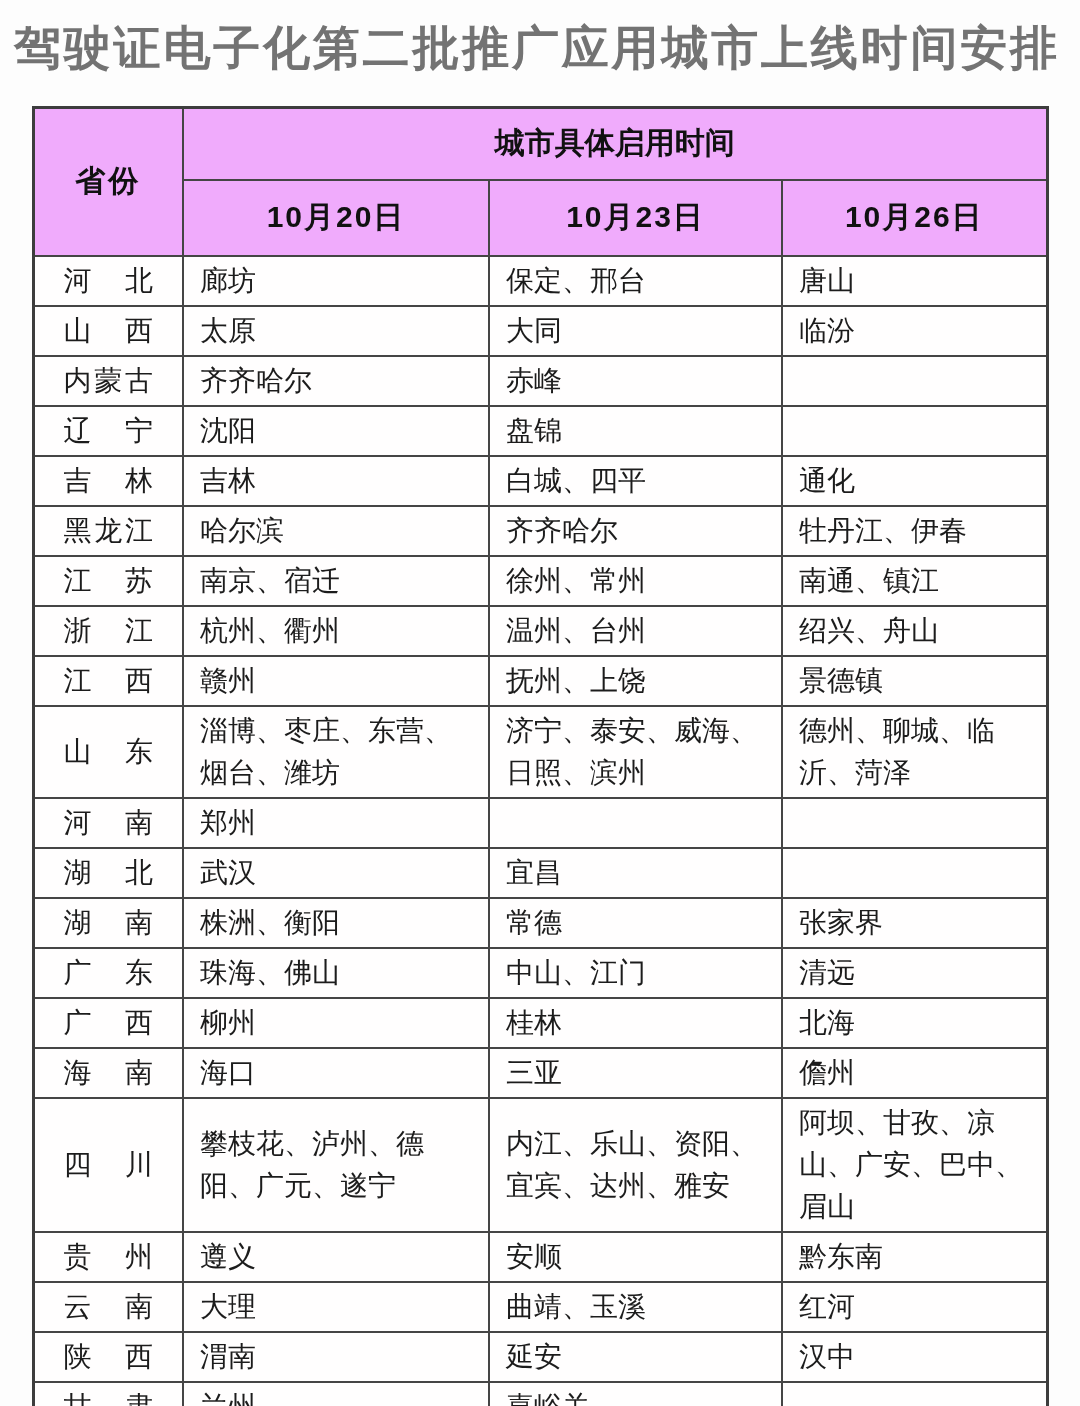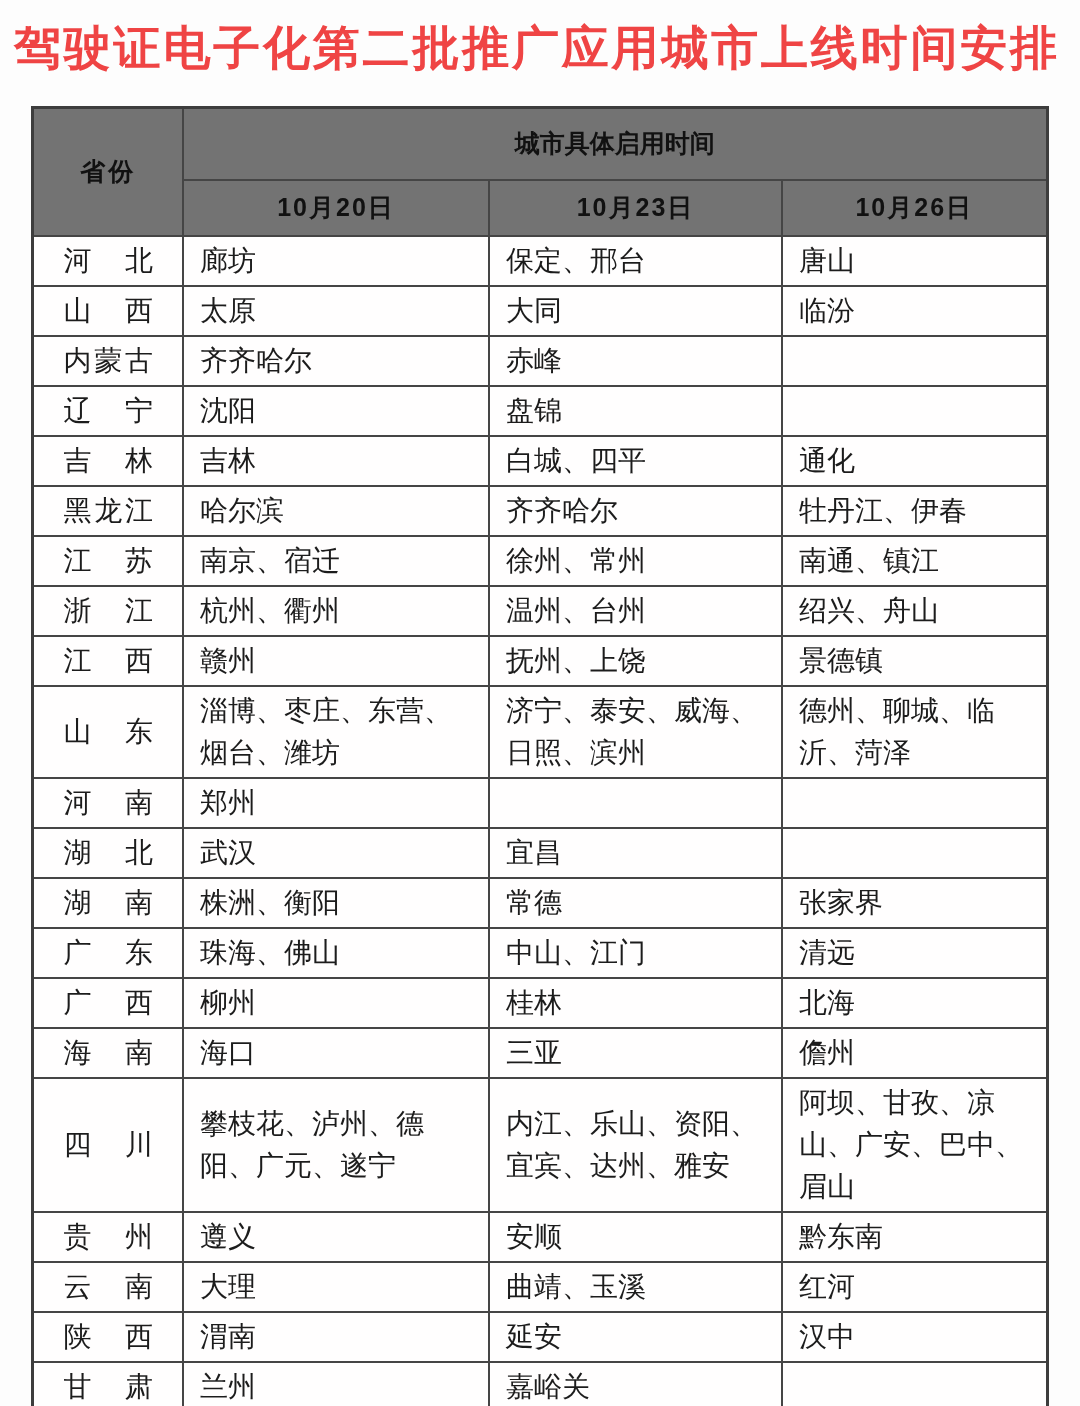--- a/index.html
+++ b/index.html
@@ -15,21 +15,21 @@
     box-sizing: border-box;
     background: #fdfdfd;
     overflow: hidden;
   }
   .doc-title {
     margin: 6px 8px 0 0;
     padding: 8px 14px 10px 14px;
     font-size: 47px;
     font-weight: 900;
     line-height: 1.45;
-    color: #ef4444;
+    color: #737373;
     text-align: justify;
     text-align-last: justify;
     font-family: "Liberation Serif", "DejaVu Serif", serif;
     letter-spacing: 1px;
     white-space: nowrap;
   }
   table.schedule {
     border-collapse: collapse;
     table-layout: fixed;
     margin: 14px auto 0 auto;
@@ -37,27 +37,27 @@
     background: #fffefe;
     border: 3px solid #3d3d3d;
   }
   .schedule th, .schedule td {
     border: 2px solid #454545;
     box-sizing: border-box;
   }
   .schedule th {
     font-family: "Liberation Sans", "DejaVu Sans", sans-serif;
     font-weight: bold;
-    font-size: 25px;
+    font-size: 30px;
     color: #111;
-    background: #737373;
+    background: #f0abfc;
     text-align: center;
   }
   th.group-header { height: 72px; }
-  th.date-header  { height: 56px; letter-spacing: 2px; }
+  th.date-header  { height: 76px; letter-spacing: 2px; }
   th.province-header { letter-spacing: 3px; }
   .schedule tbody tr { height: 46px; }
   .schedule td {
     font-size: 28px;
     background: #fffefe;
     color: #1c1c1c;
     padding: 3px 14px 3px 16px;
     line-height: 42px;
     vertical-align: middle;
     text-align: left;

